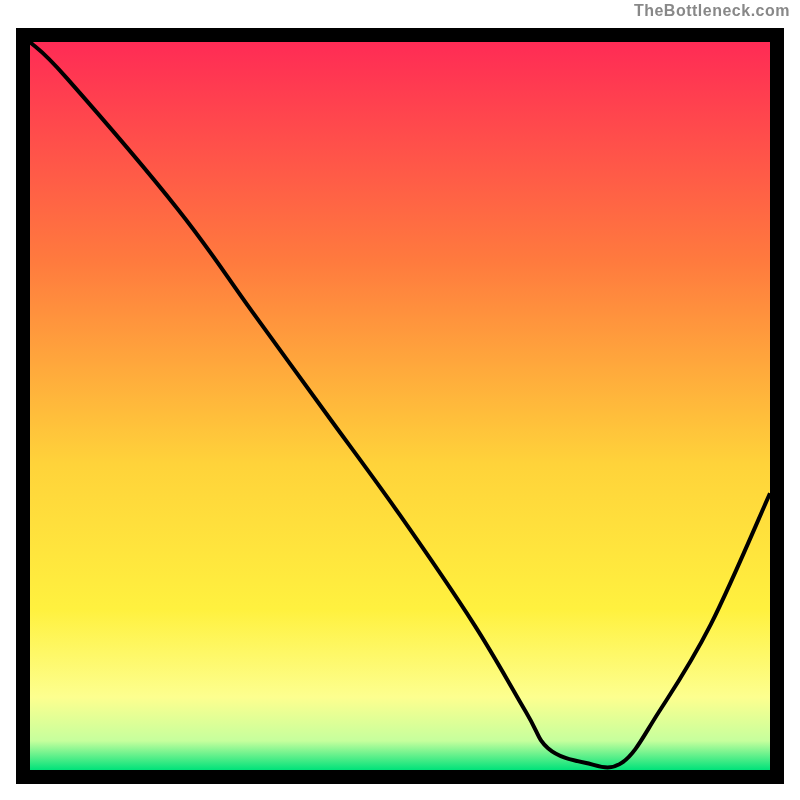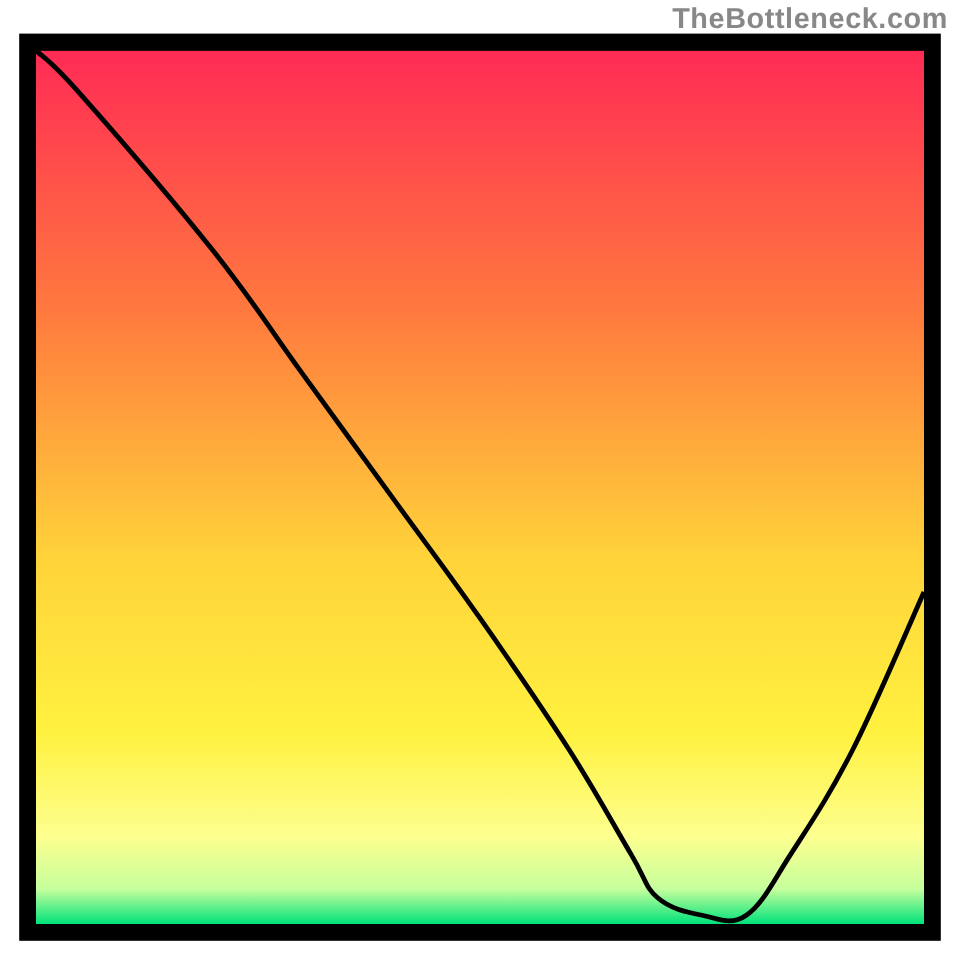--- a/index.html
+++ b/index.html
@@ -13,21 +13,21 @@
   }
   .outer {
     position: relative;
     width: 800px;
     height: 800px;
   }
   .watermark {
     position: absolute;
     top: 2px;
     right: 10px;
-    font-size: 24px;
+    font-size: 16px;
     font-weight: bold;
     color: #888888;
     letter-spacing: 0.5px;
     z-index: 20;
   }
   .frame {
     position: absolute;
     left: 16px;
     top: 28px;
     width: 768px;

